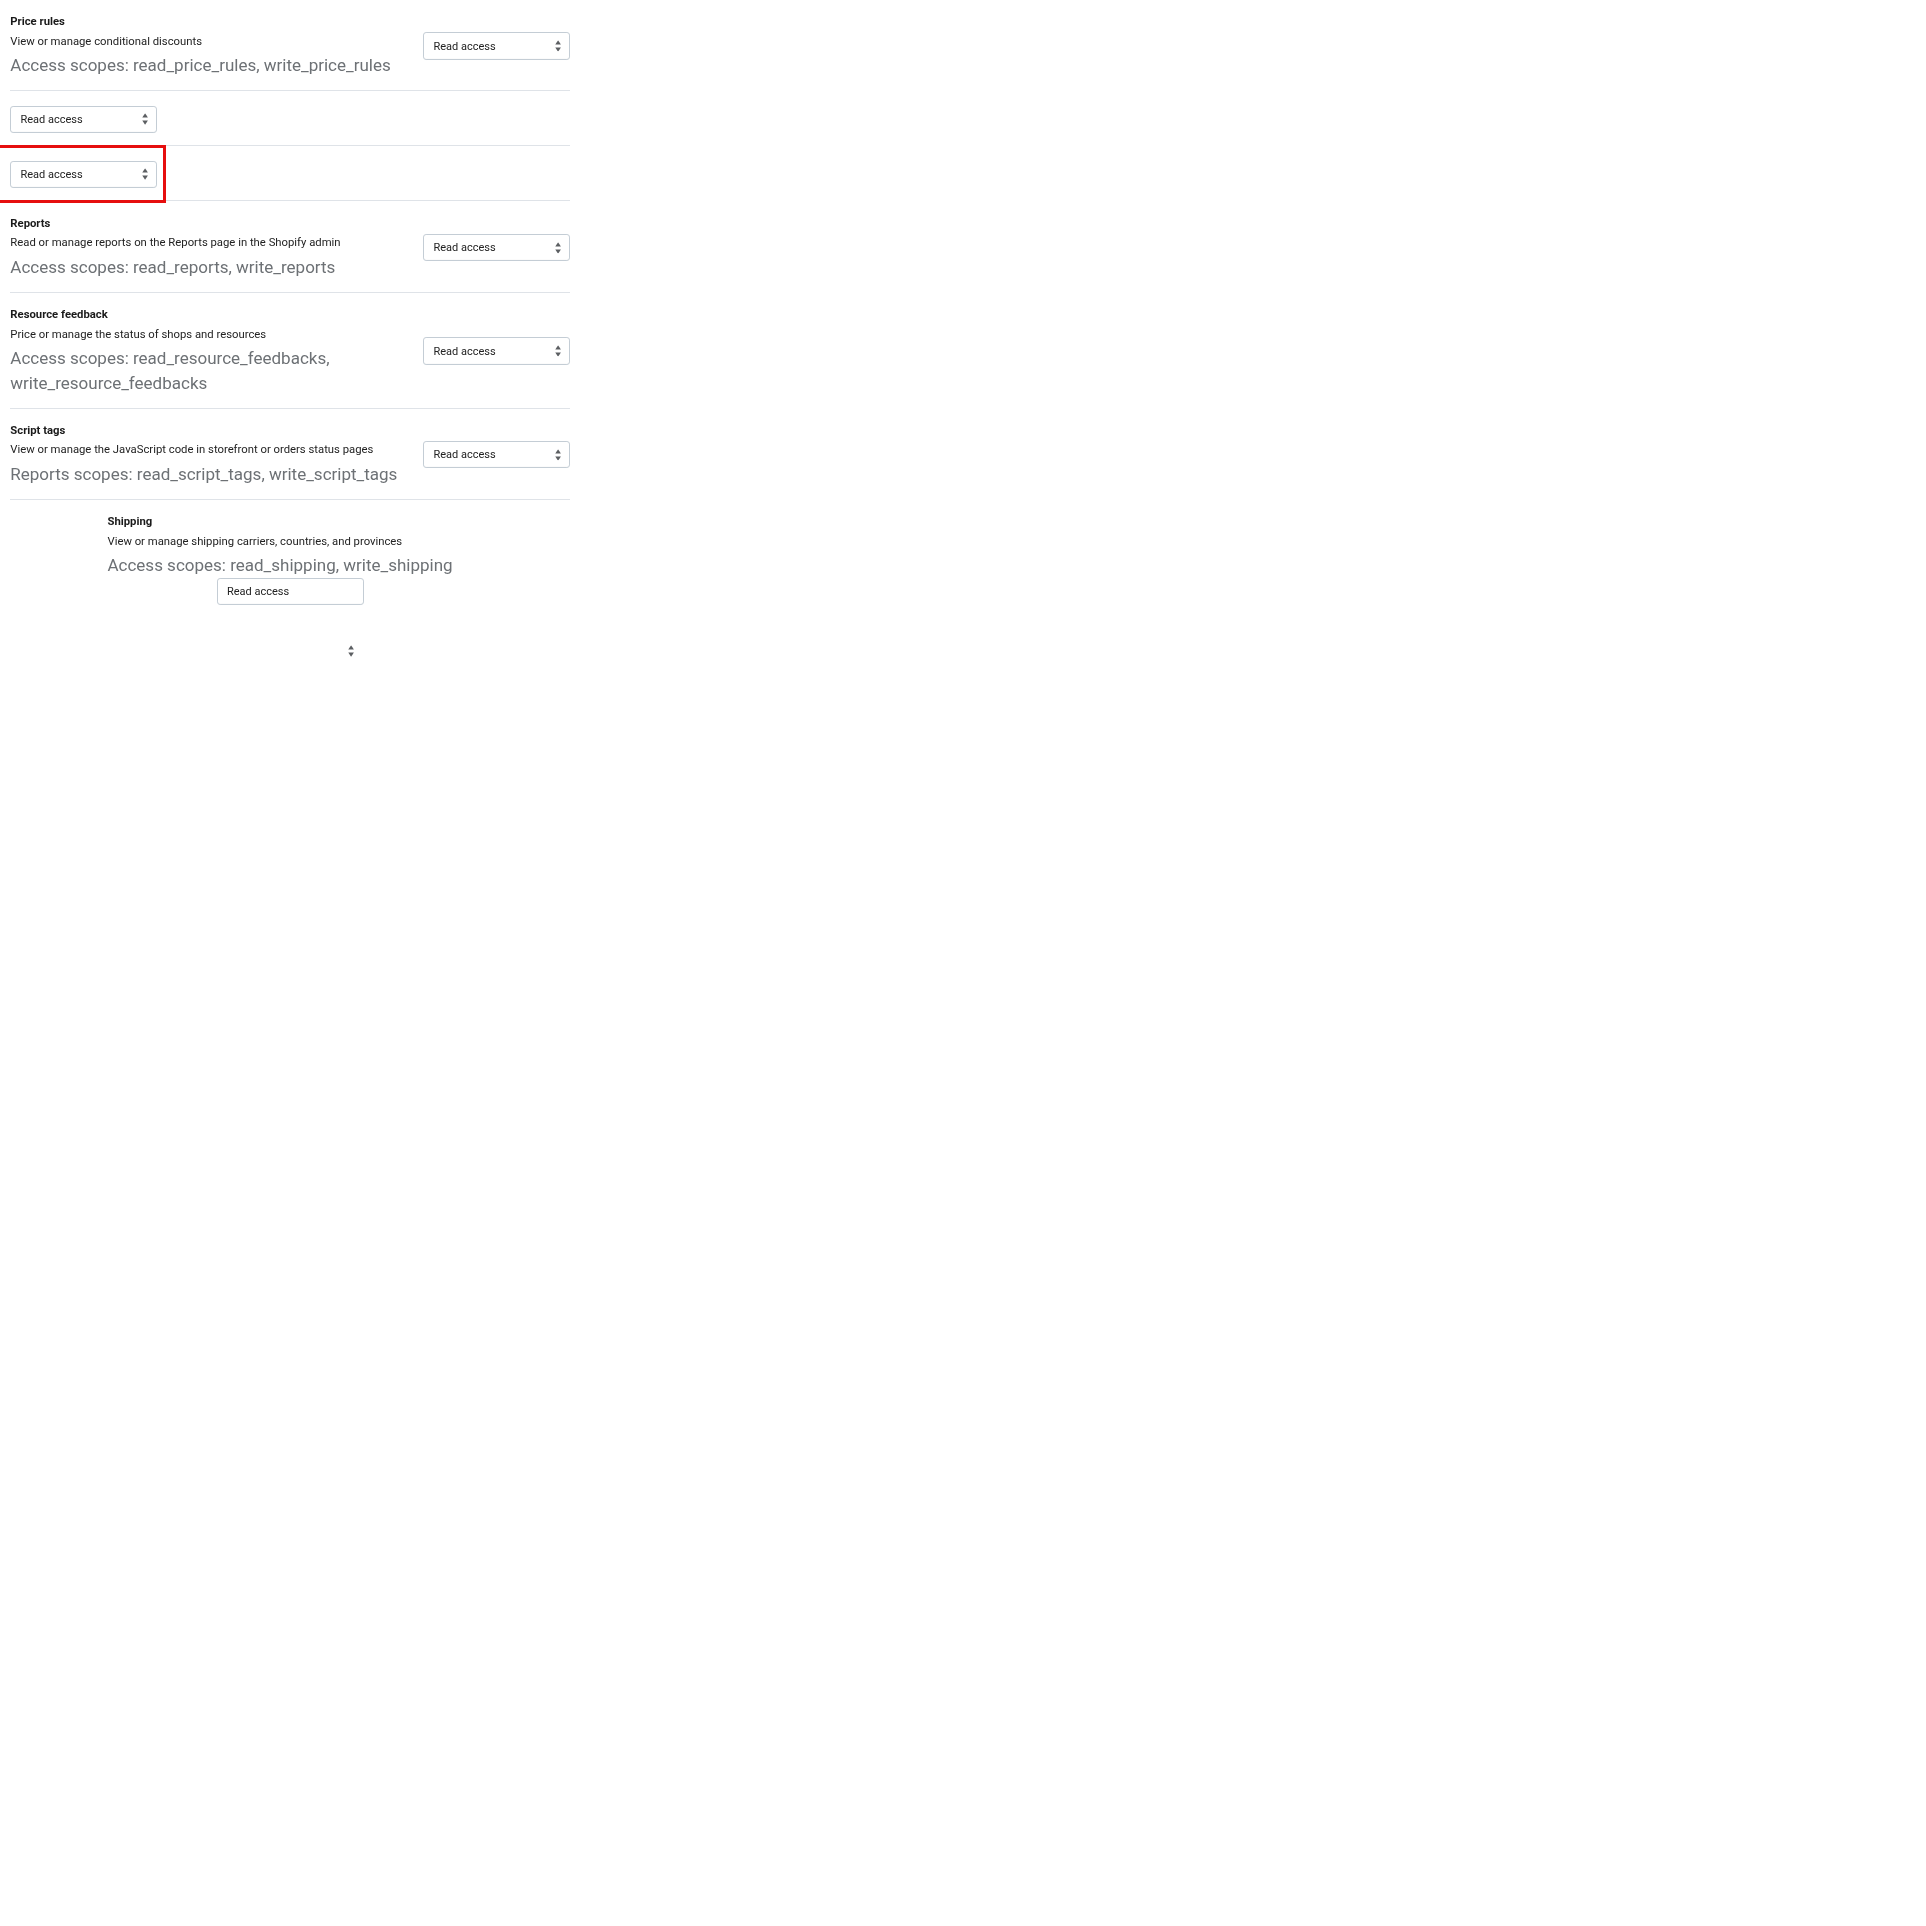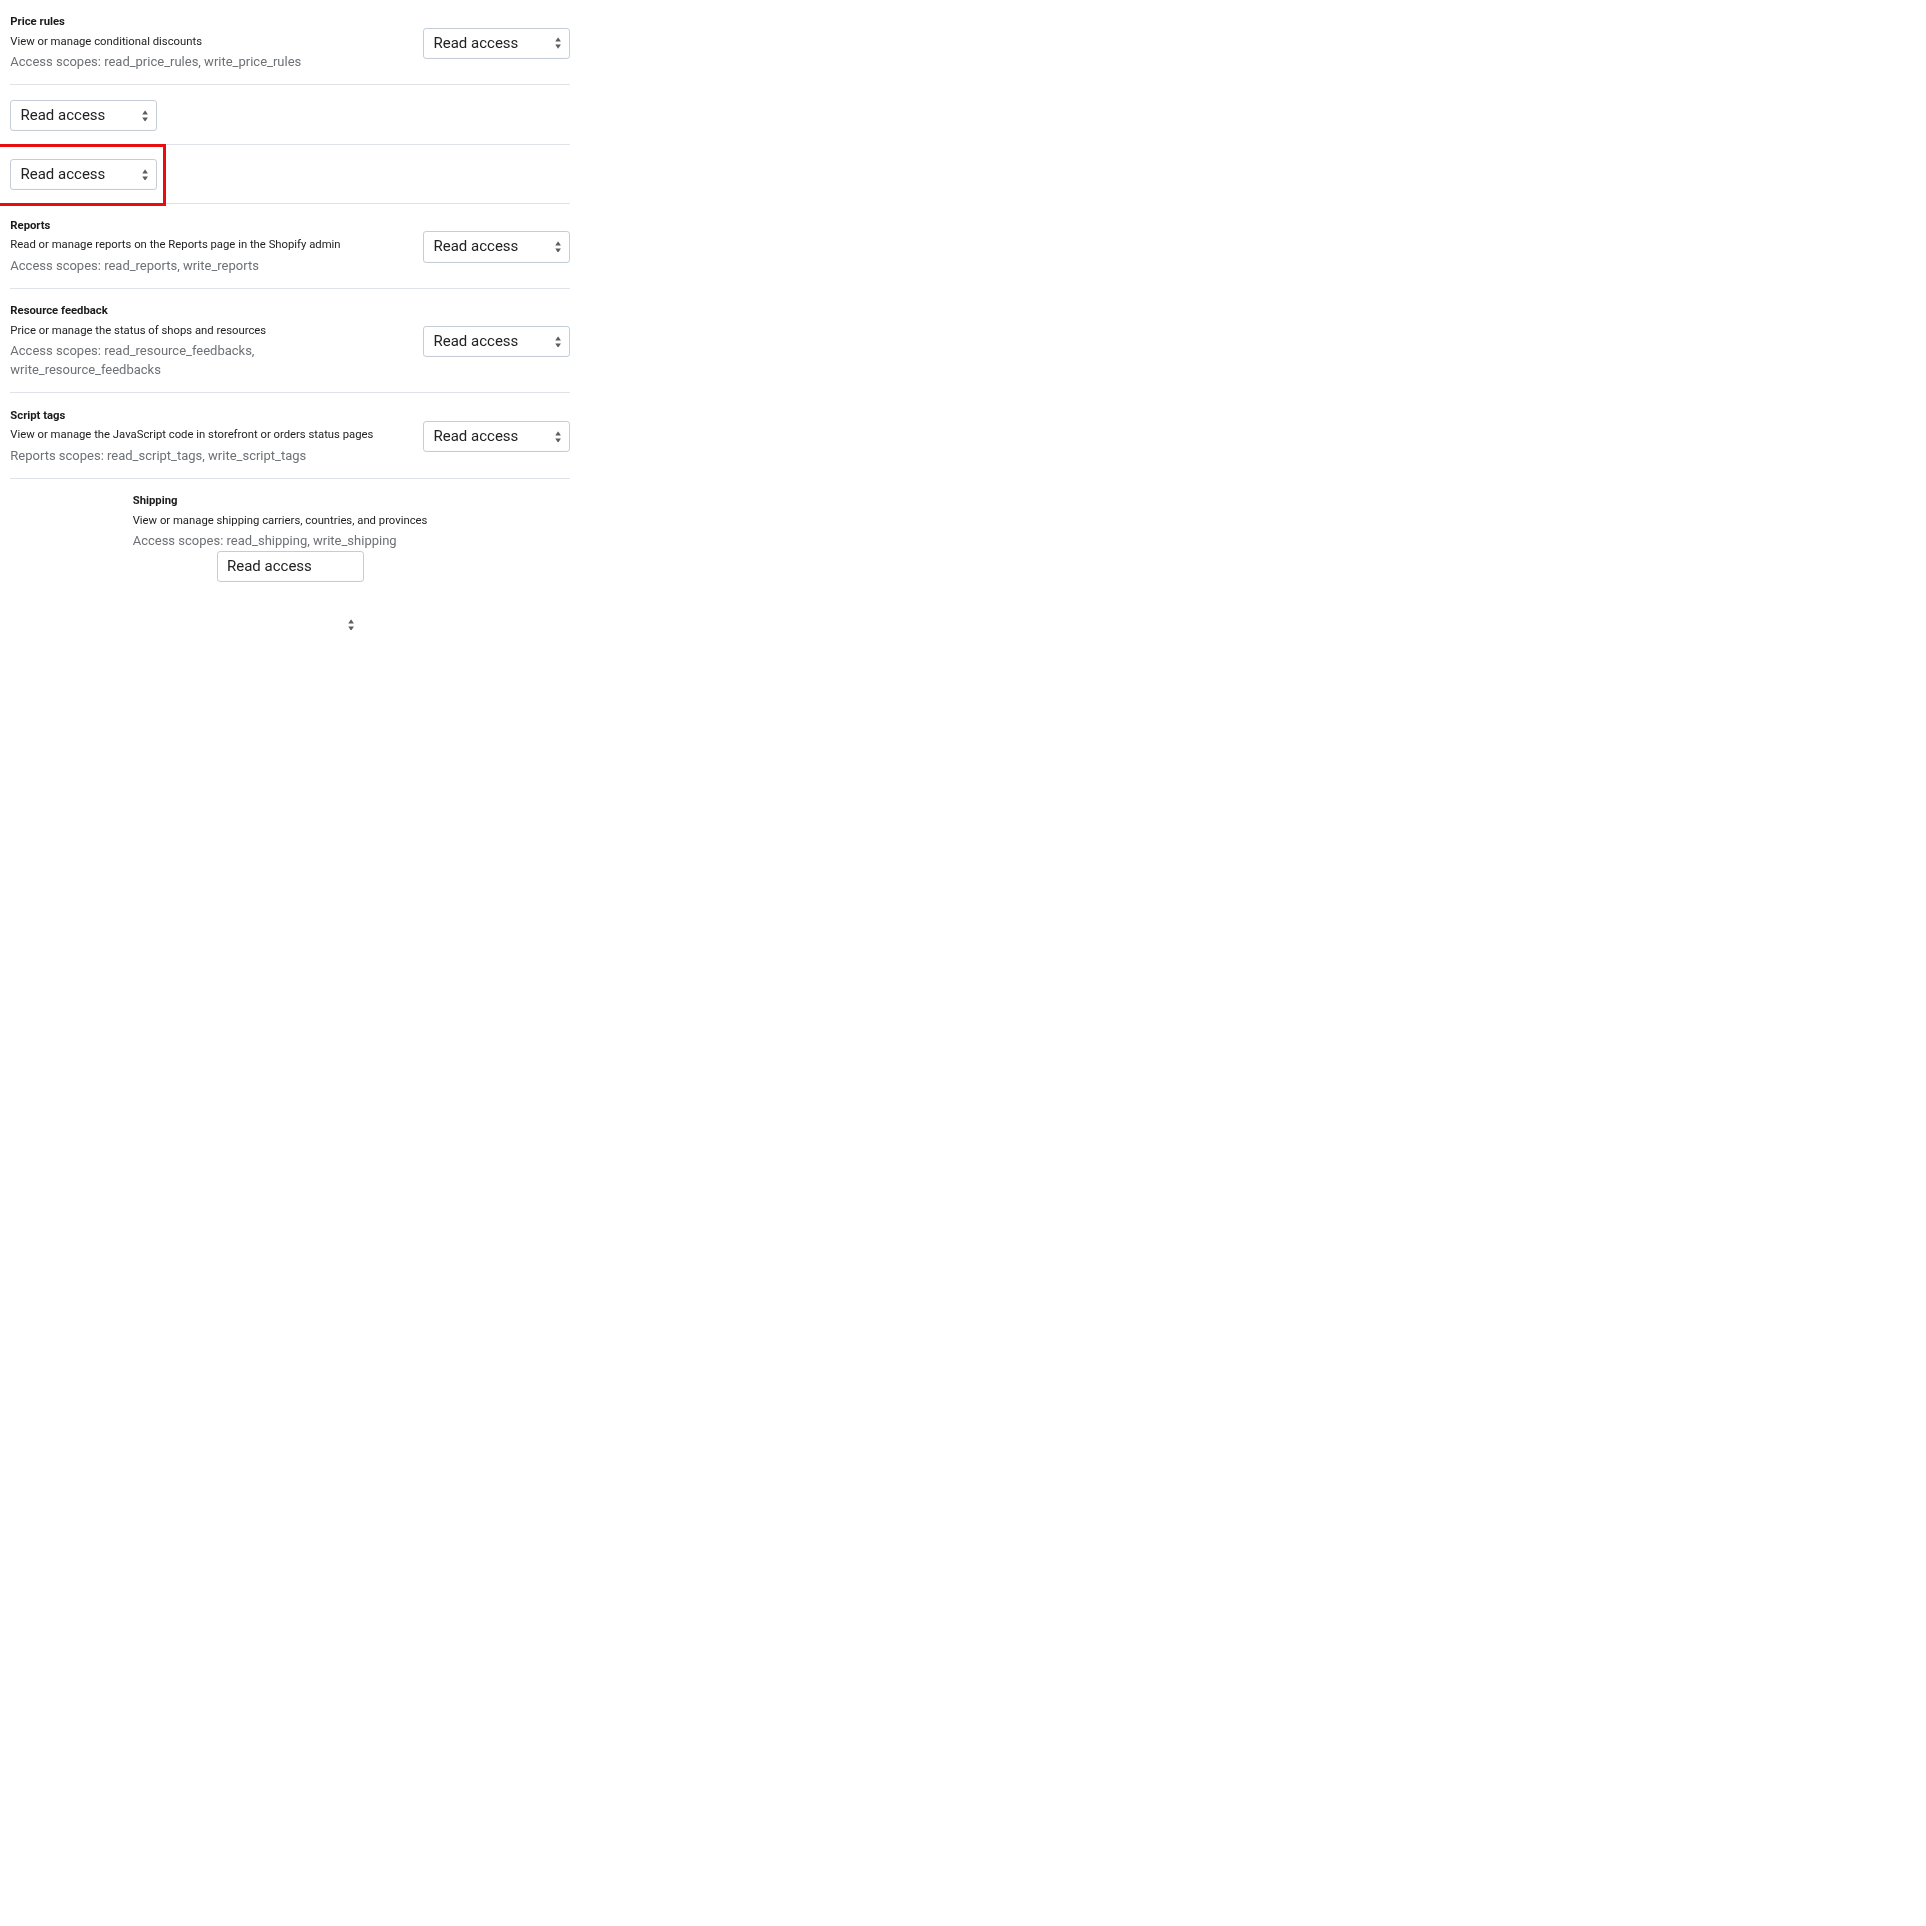--- a/index.html
+++ b/index.html
@@ -18,30 +18,30 @@
     padding:14.4px 0 12.3px 0;
     border-bottom:0.5px solid #dfe3e8;
   }
   .row:last-child{border-bottom:none;flex-direction:column;}
   .info{
     flex:1 1 auto;
     padding-right:20.5px;
   }
   .title{font-weight:700;color:#1a1a1a;margin:0 0 3.1px 0;}
   .desc{color:#222;margin:0 0 3.1px 0;}
-  .scopes{color:#6d7175;margin:0;font-size:13px;}
+  .scopes{color:#6d7175;margin:0;font-size:17px;}
   .select-wrap{
     position:relative;width:147px;flex:0 0 147px;
   }
   .select{
     width:100%;box-sizing:border-box;
     border:0.5px solid #c4cdd5;border-radius:3.1px;
     background:#fff;
     padding:7.2px 22.6px 7.2px 9.2px;
-    font-size:15px;color:#222;line-height:1;
+    font-size:11px;color:#222;line-height:1;
     box-shadow:inset 0 -0.5px 0 rgba(0,0,0,.03);
     cursor:pointer;
   }
   .select-wrap .sort-icon{
     position:absolute;right:8.2px;top:50%;transform:translateY(-50%);
     pointer-events:none;
   }
   .sort-icon svg{display:block;width:8.2px;height:11.3px;}
   .highlight{
     position:relative;

